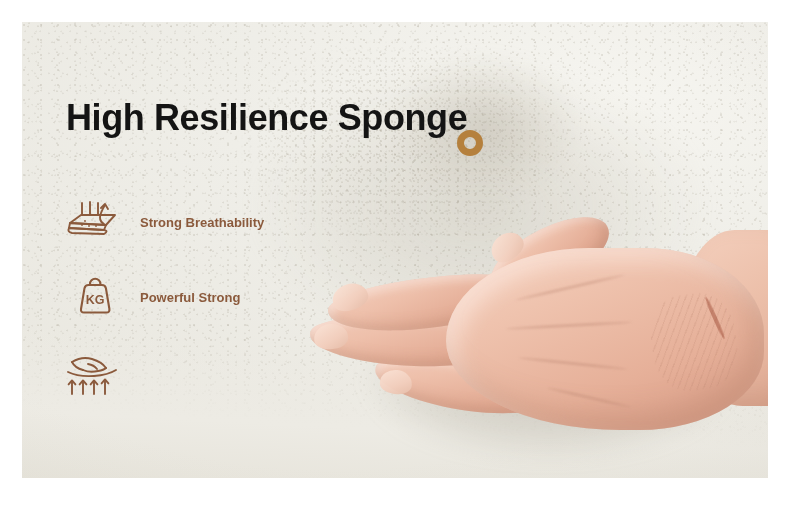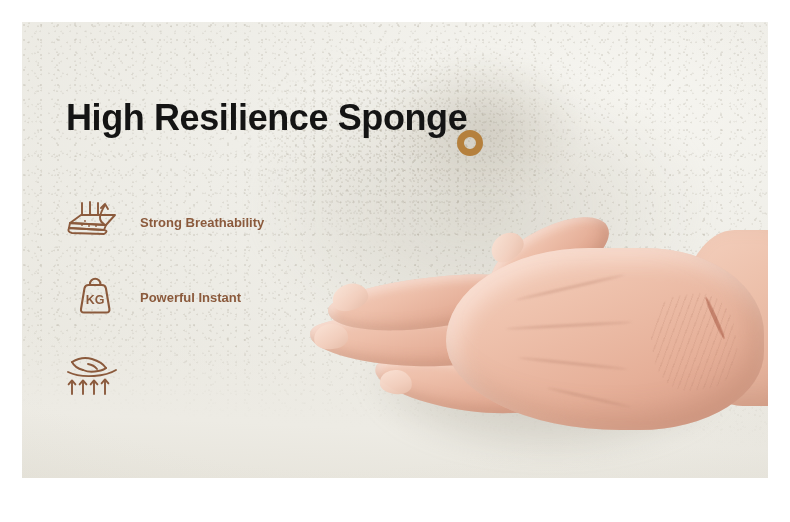--- a/index.html
+++ b/index.html
@@ -355,21 +355,21 @@
     <div class="feature">
       <svg class="feature-icon" viewBox="0 0 68 50">
         <g fill="none" stroke="#8b5a3c" stroke-width="2.1" stroke-linecap="round" stroke-linejoin="round">
 
           <path d="M30 12 a5.2 5.2 0 0 1 10.4 0"></path>
 
           <path d="M28.5 13 L41.9 13 Q45.2 13 45.9 16.2 L49.4 37 Q49.9 40.5 46.4 40.5 L24 40.5 Q20.5 40.5 21 37 L24.5 16.2 Q25.2 13 28.5 13 Z"></path>
         </g>
         <text x="35.2" y="32.2" text-anchor="middle" font-family="Liberation Sans, sans-serif" font-size="12.5" font-weight="bold" fill="#8b5a3c">KG</text>
       </svg>
-      <span class="feature-label">Powerful Instant</span>
+      <span class="feature-label">Powerful Strong</span>
     </div>
 
     <div class="feature">
       <svg class="feature-icon" viewBox="0 0 68 50">
         <g fill="none" stroke="#8b5a3c" stroke-width="1.9" stroke-linecap="round" stroke-linejoin="round">
 
           <path d="M12 15 Q22 9 32 12 Q42 15 46 21"></path>
           <path d="M12 15 Q15 21 23 23"></path>
           <path d="M23 23 Q30 26 38 24 Q44 23 46 21"></path>
 

